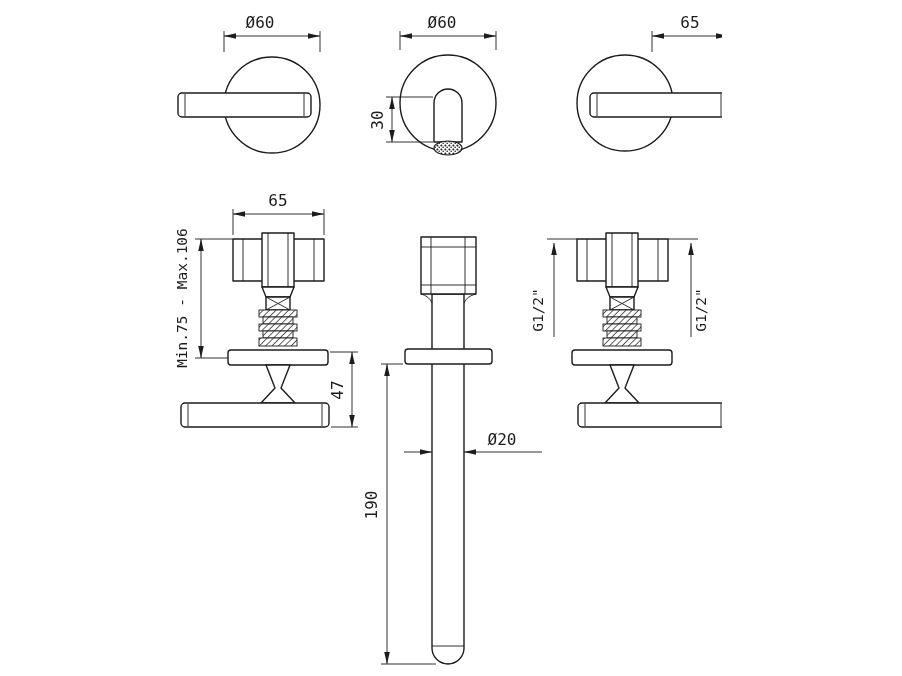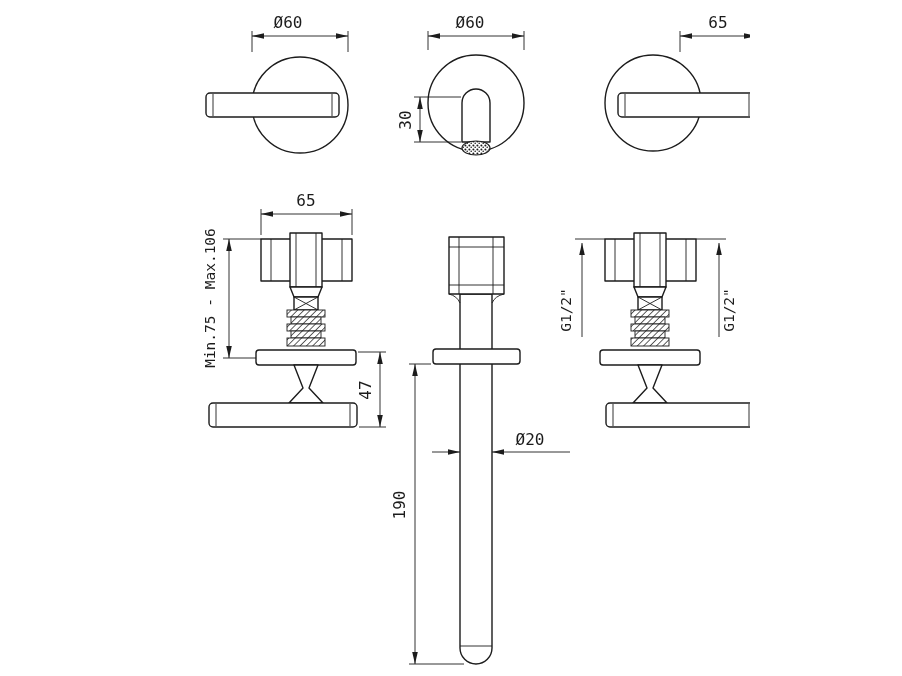--- a/index.html
+++ b/index.html
@@ -1,16 +1,16 @@
 <!DOCTYPE html>
 <html><head>
 <meta charset="utf-8">
 <style>
   html,body{margin:0;padding:0;background:#ffffff;}
-  .stage{position:relative;width:722px;height:676px;background:#ffffff;overflow:hidden;margin-left:28px;}
+  .stage{position:relative;width:722px;height:676px;background:#ffffff;overflow:hidden;}
   svg{display:block;}
   .obj{fill:#ffffff;stroke:#1c1c1c;stroke-width:1.4;stroke-linejoin:round;}
   .objthin{fill:none;stroke:#1c1c1c;stroke-width:0.9;}
   .rib{stroke:#1c1c1c;stroke-width:0.9;}
   .dim{fill:none;stroke:#1c1c1c;stroke-width:0.9;}
   .lbl{font-family:"DejaVu Sans Mono","Liberation Mono",monospace;font-size:16px;fill:#1c1c1c;}
   .lblsm{font-family:"DejaVu Sans Mono","Liberation Mono",monospace;font-size:14.5px;fill:#1c1c1c;}
 </style>
 </head>
 <body>

